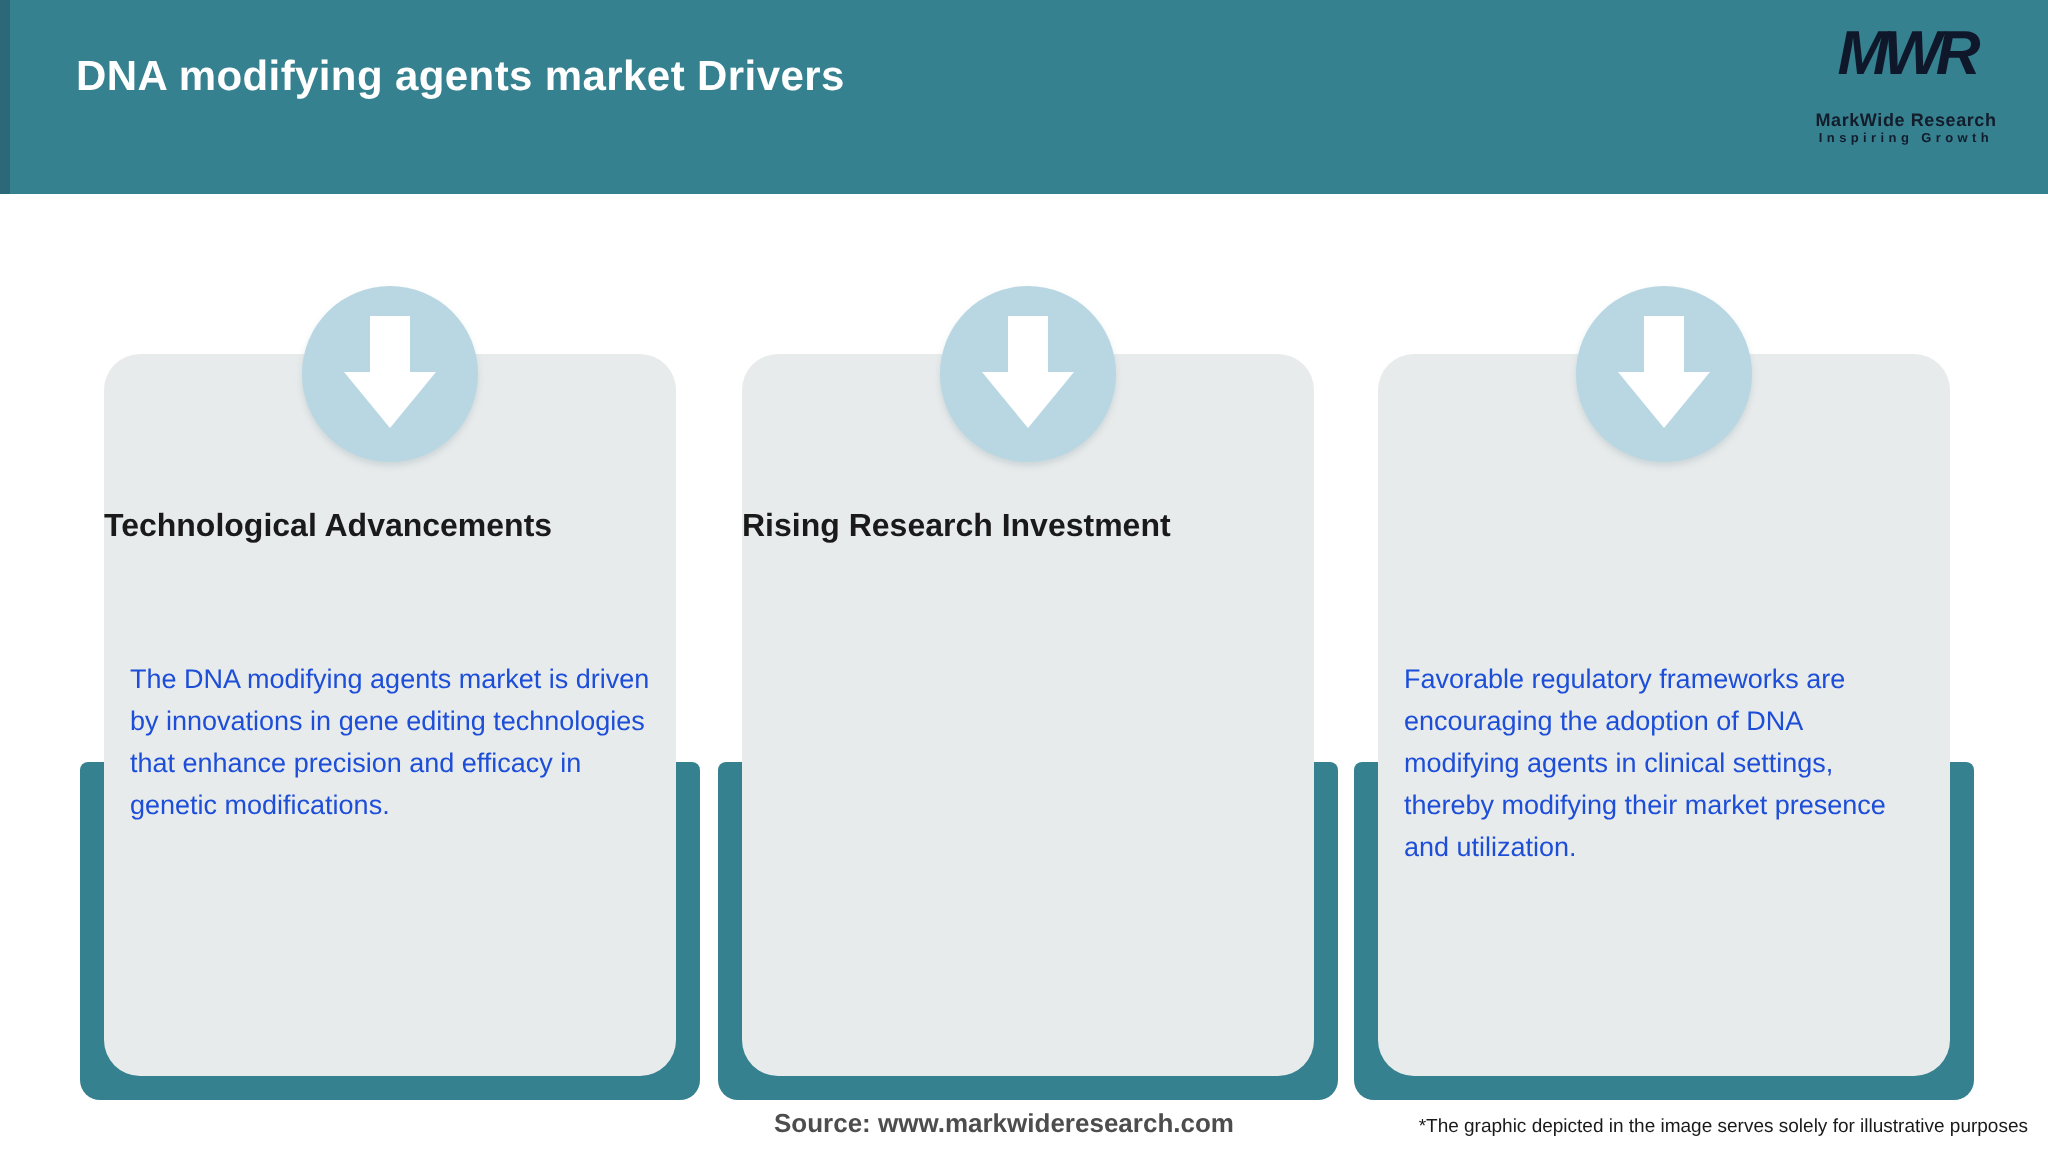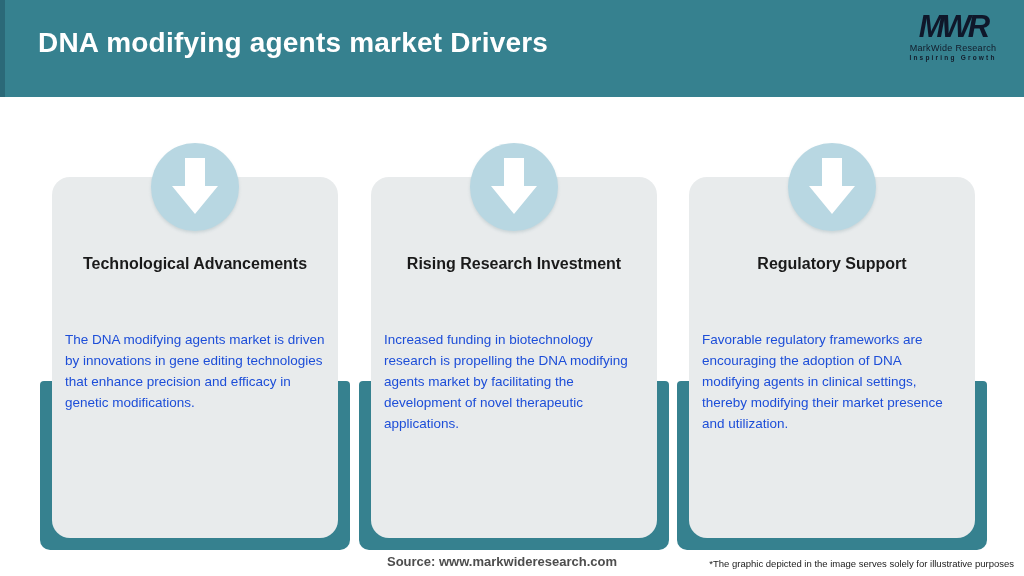--- a/index.html
+++ b/index.html
@@ -9,31 +9,31 @@
     font-family:"Liberation Sans", sans-serif; overflow:hidden;
   }
 
   
   .header {
     position:absolute; left:0; top:0; width:1024px; height:97px;
     background:#36818F; border-left:5px solid #2B6978;
   }
   .header-title {
     position:absolute; left:33px; top:27px;
-    font-size:28px; font-weight:bold; color:#ffffff; letter-spacing:0.2px;
+    font-size:21px; font-weight:bold; color:#ffffff; letter-spacing:0.2px;
   }
   .logo {
     position:absolute; right:16px; top:12px; width:110px; text-align:center;
     color:#131C2B;
   }
   .logo-mark {
     font-size:31px; font-weight:bold; font-style:italic;
     letter-spacing:-3px; line-height:30px; color:#0f172a;
   }
-  .logo-name { font-size:9px; font-weight:normal; margin-top:1px; letter-spacing:0.3px; }
+  .logo-name { font-size:9px; font-weight:bold; margin-top:13px; letter-spacing:0.3px; }
   .logo-tagline { font-size:6.5px; font-weight:bold; letter-spacing:2.2px; margin-top:1px; }
 
   
   .card-group { position:absolute; top:143px; width:286px; height:410px; }
   .card-group.g0 { left:52px; }
   .card-group.g1 { left:371px; }
   .card-group.g2 { left:689px; }
 
   .teal-frame {
     position:absolute; left:-12px; top:238px; width:310px; height:169px;
@@ -45,21 +45,21 @@
   }
   .icon-circle {
     position:absolute; left:50%; top:0; transform:translateX(-50%);
     width:88px; height:88px; border-radius:50%;
     background:#B8D7E2; z-index:2;
     display:flex; align-items:center; justify-content:center;
     box-shadow:0 2px 3px rgba(120,150,160,0.25);
   }
   .card-title {
     position:absolute; left:0; top:78px; width:100%;
-    text-align:center; font-size:16px; font-weight:bold; color:#1a1a1a;
+    font-size:16px; font-weight:bold; color:#1a1a1a;
   }
   .card-desc {
     position:absolute; left:0; top:152px; width:100%;
     padding:0 13px; font-size:13.5px; line-height:21px; color:#1d4ed8;
   }
 
   
   .source {
     position:absolute; left:302px; top:554px; width:400px;
     text-align:center; font-size:13px; font-weight:bold; color:#4d4d4d;
@@ -93,33 +93,31 @@
       <svg width="50" height="58" viewBox="0 0 50 58">
         <polygon points="15,0 35,0 35,28 48,28 25,56 2,28 15,28" fill="#ffffff"></polygon>
       </svg>
     </div>
   </div>
 
   <div class="card-group g1">
     <div class="teal-frame"></div>
     <div class="card">
       <div class="card-title">Rising Research Investment</div>
-      <div class="card-desc">Increased funding in biotechnology research is propelling the DNA modifying agents market by facilitating the development of novel therapeutic applications.</div>
     </div>
     <div class="icon-circle">
       <svg width="50" height="58" viewBox="0 0 50 58">
         <polygon points="15,0 35,0 35,28 48,28 25,56 2,28 15,28" fill="#ffffff"></polygon>
       </svg>
     </div>
   </div>
 
   <div class="card-group g2">
     <div class="teal-frame"></div>
     <div class="card">
-      <div class="card-title">Regulatory Support</div>
       <div class="card-desc">Favorable regulatory frameworks are encouraging the adoption of DNA modifying agents in clinical settings, thereby modifying their market presence and utilization.</div>
     </div>
     <div class="icon-circle">
       <svg width="50" height="58" viewBox="0 0 50 58">
         <polygon points="15,0 35,0 35,28 48,28 25,56 2,28 15,28" fill="#ffffff"></polygon>
       </svg>
     </div>
   </div>
 
   <div class="source">Source: www.markwideresearch.com</div>

